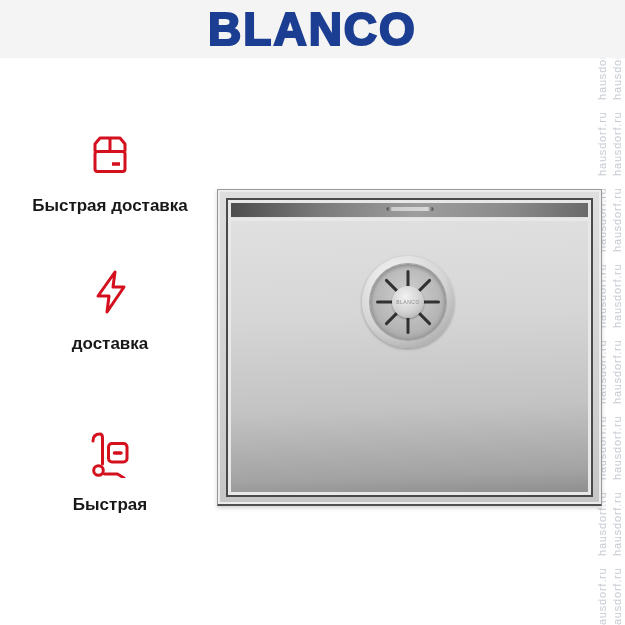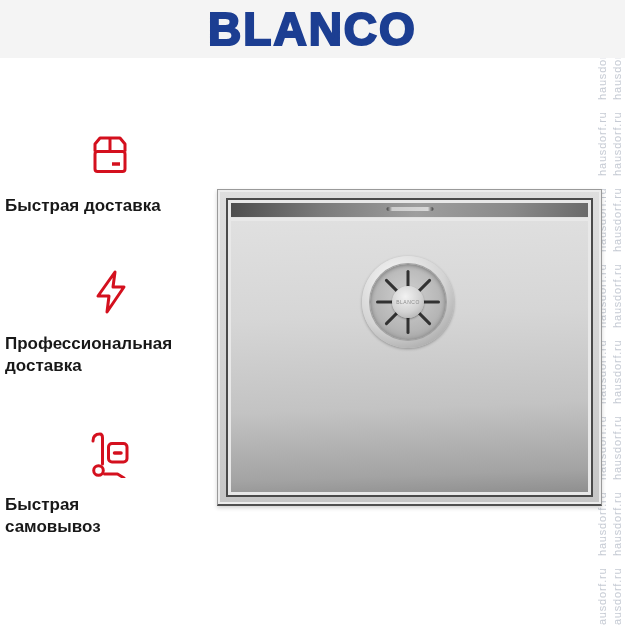--- a/index.html
+++ b/index.html
@@ -18,21 +18,21 @@
     font-size:46px;font-weight:900;letter-spacing:2px;
     color:#1c3e92;-webkit-text-stroke:2.2px #1c3e92;
     line-height:58px;user-select:none;
   }
   
   .benefit-icon{
     position:absolute;left:10px;width:200px;
     display:flex;justify-content:center;z-index:2;
   }
   .benefit-label{
-    position:absolute;left:5px;width:210px;text-align:left;
+    position:absolute;left:5px;width:210px;text-align:center;
     font-size:17px;line-height:22px;font-weight:600;color:#181818;z-index:2;
   }
   .icon-svg{display:block;}
   
   .sink{
     position:absolute;left:217px;top:189px;width:385px;height:317px;
     background:linear-gradient(180deg,#dedede 0%,#d2d2d2 60%,#c6c6c6 100%);
     border:1px solid #9a9a9a;border-bottom:2px solid #4f4f4f;
     box-shadow:inset 0 0 0 2px #ececec,0 2px 4px rgba(0,0,0,.18);
     box-sizing:border-box;z-index:2;
@@ -107,36 +107,34 @@
 <div class="benefit-label" style="top:195px;">
   <span>Быстрая доставка</span>
 </div>
 
 <div class="benefit-icon" style="top:268px;">
   <svg class="icon-svg" width="48" height="48" viewBox="0 0 48 48" fill="none" stroke="#d4101e" stroke-width="3" stroke-linejoin="round">
     <path d="M29 4 L12 28 H23 L21 44 L38 19 H27 Z"></path>
   </svg>
 </div>
 <div class="benefit-label" style="top:333px;">
-  <div>Профессиональная</div>
   <div>доставка</div>
 </div>
 
 <div class="benefit-icon" style="top:430px;">
   <svg class="icon-svg" width="48" height="48" viewBox="0 0 48 48" fill="none" stroke="#d4101e" stroke-width="3" stroke-linejoin="round" stroke-linecap="round">
     <path d="M7 11 Q7 4 14 4 Q16.5 4 16.5 8 V34"></path>
     <circle cx="12.5" cy="40.5" r="4.8"></circle>
     <path d="M18.5 44 H31.5 L38 48"></path>
     <rect x="22.5" y="13.5" width="18.5" height="18.5" rx="3.5"></rect>
     <line x1="28.5" y1="23" x2="35" y2="23" stroke-width="3.5"></line>
   </svg>
 </div>
 <div class="benefit-label" style="top:494px;">
   <div>Быстрая</div>
-  <div>самовывоз</div>
 </div>
 
 <div class="sink">
   <div class="bowl">
     <div class="channel">
       <div class="slot"></div>
     </div>
     <div class="basin"></div>
   </div>
   <div class="drain">

